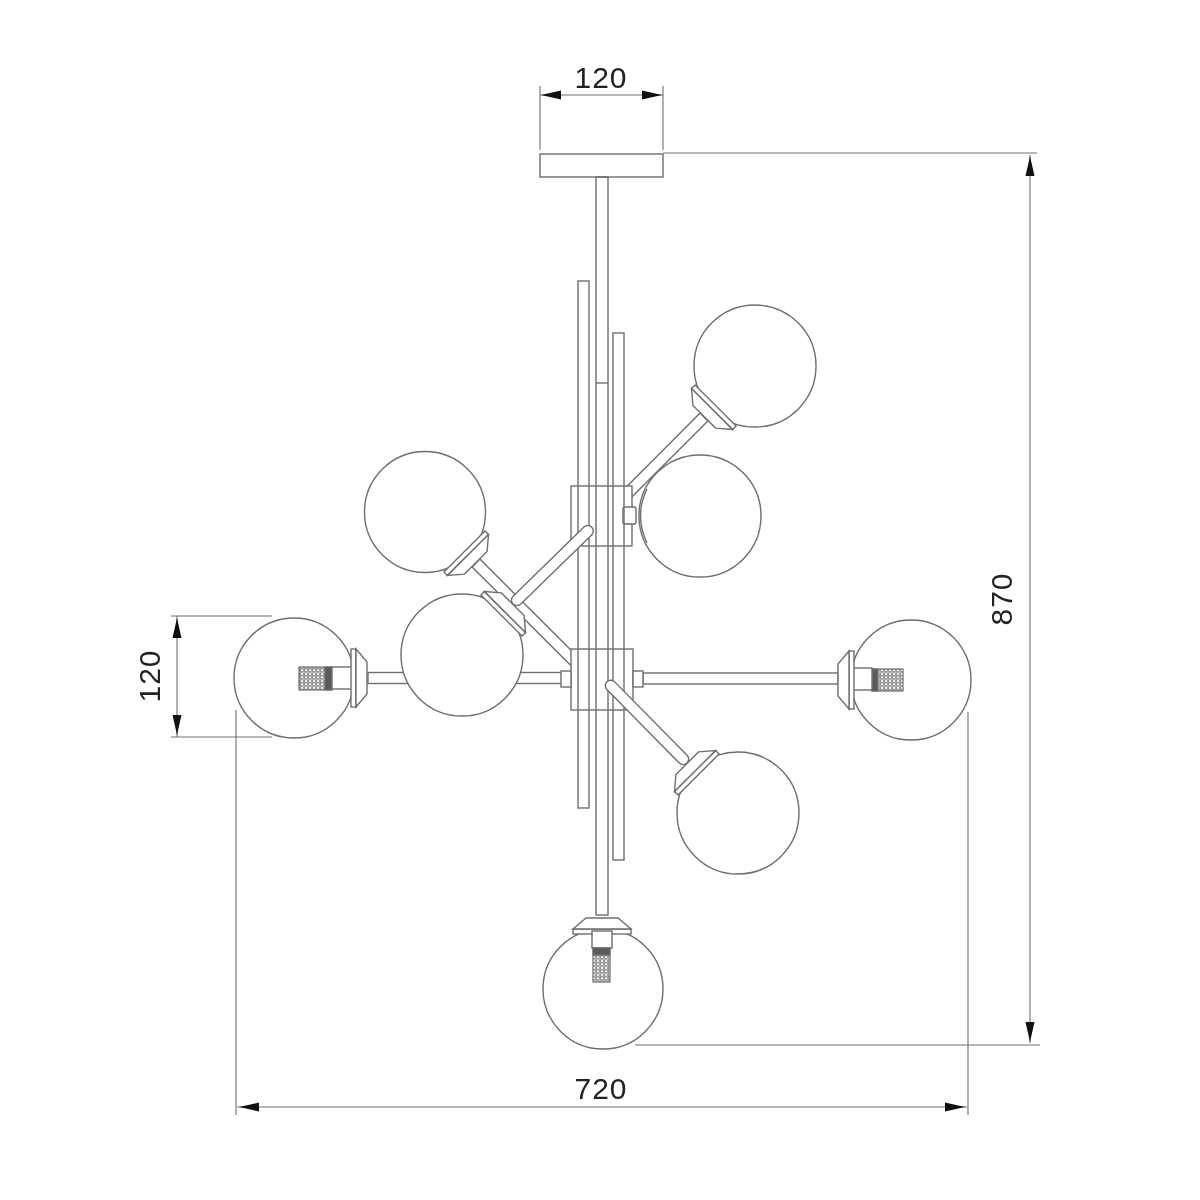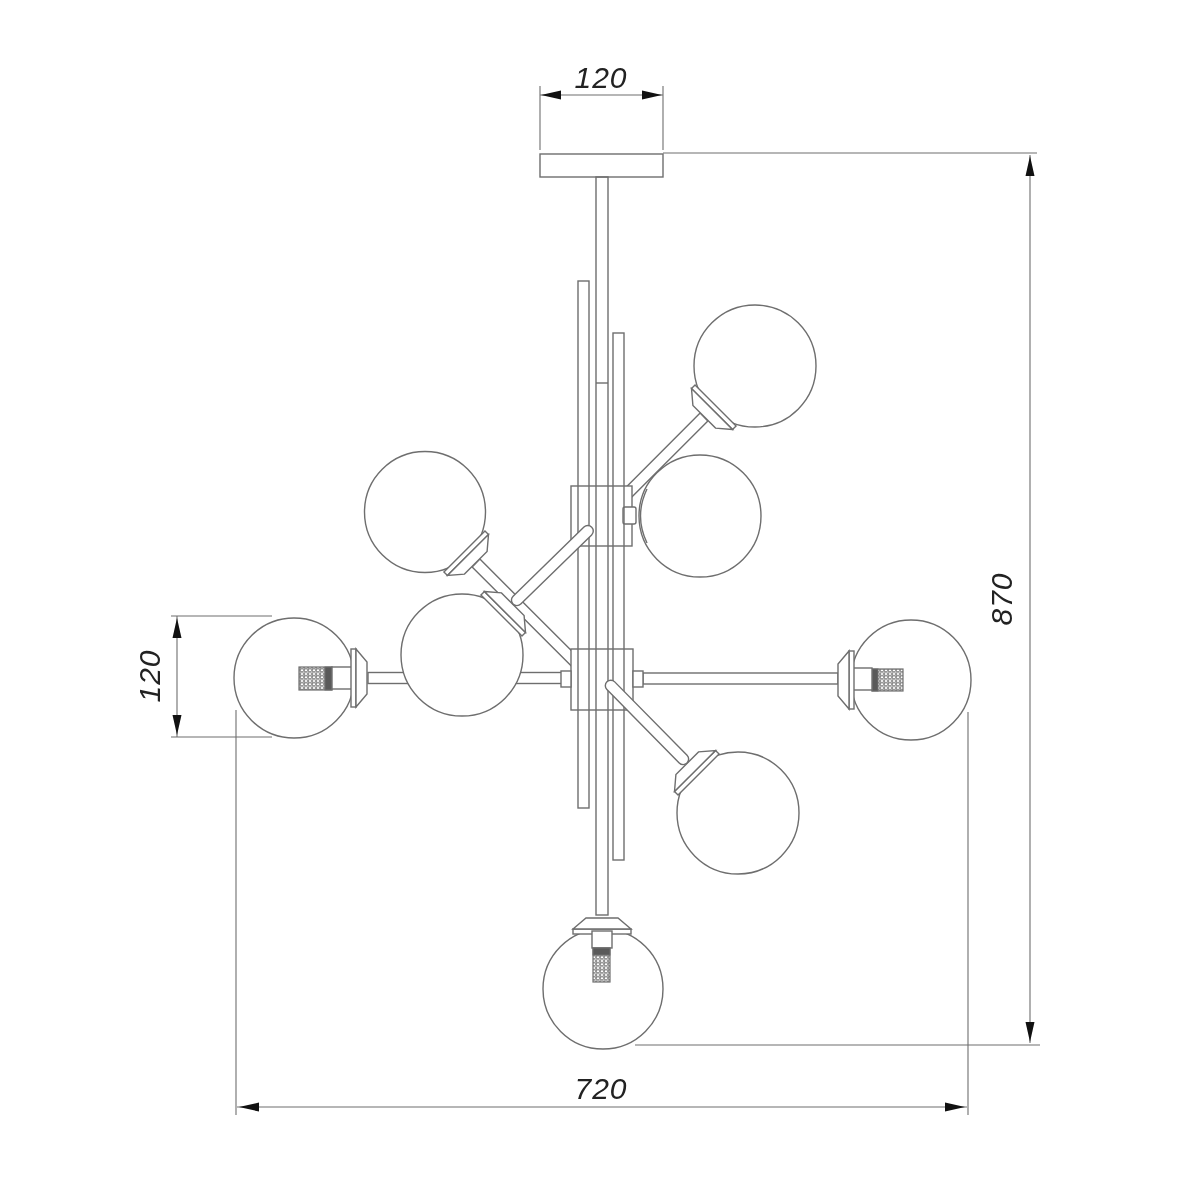--- a/index.html
+++ b/index.html
@@ -2,21 +2,21 @@
 <html style="--line: #6e6e6e; --arrow: #111111; --text: #222222; --bg: #ffffff;"><head>
 <meta charset="utf-8">
 <style>
   :root{
     --line:#6e6e6e;
     --arrow:#111111;
     --text:#222222;
     --bg:#ffffff;
   }
   html,body{margin:0;padding:0;background:var(--bg);}
-  .stage{position:relative;width:1200px;height:1200px;background:var(--bg);overflow:hidden;font-style:italic;}
+  .stage{position:relative;width:1200px;height:1200px;background:var(--bg);overflow:hidden;}
   svg{position:absolute;left:0;top:0;}
   .fix{stroke:var(--line);stroke-width:1.4;fill:none;}
   .fixw{stroke:var(--line);stroke-width:1.4;fill:#ffffff;}
   .dim{stroke:var(--line);stroke-width:1.1;fill:none;}
   .arrow{fill:var(--arrow);stroke:none;}
   .dimtxt{font-family:"Liberation Sans","DejaVu Sans",sans-serif;font-size:30px;fill:var(--text);letter-spacing:1px;}
 </style>
 </head>
 <body>
 

